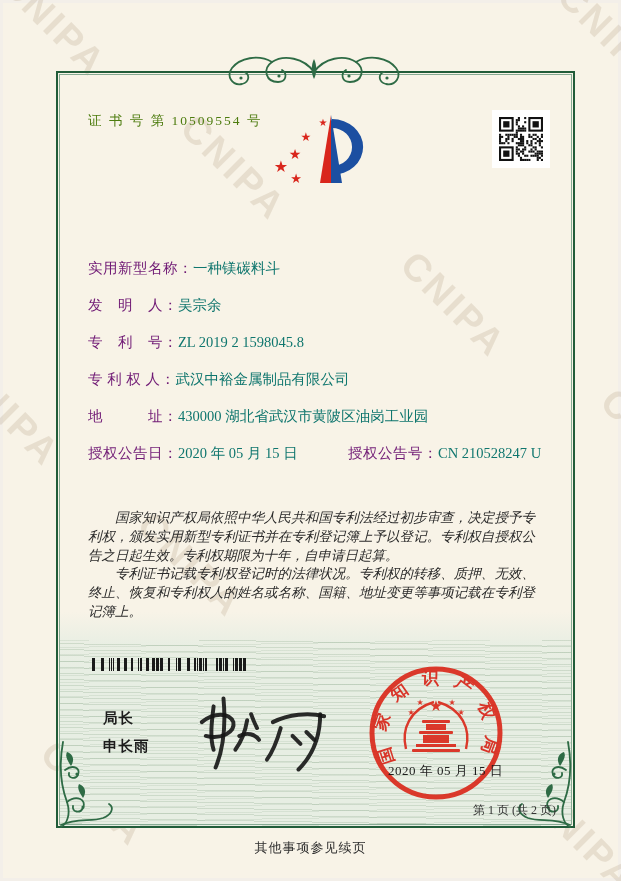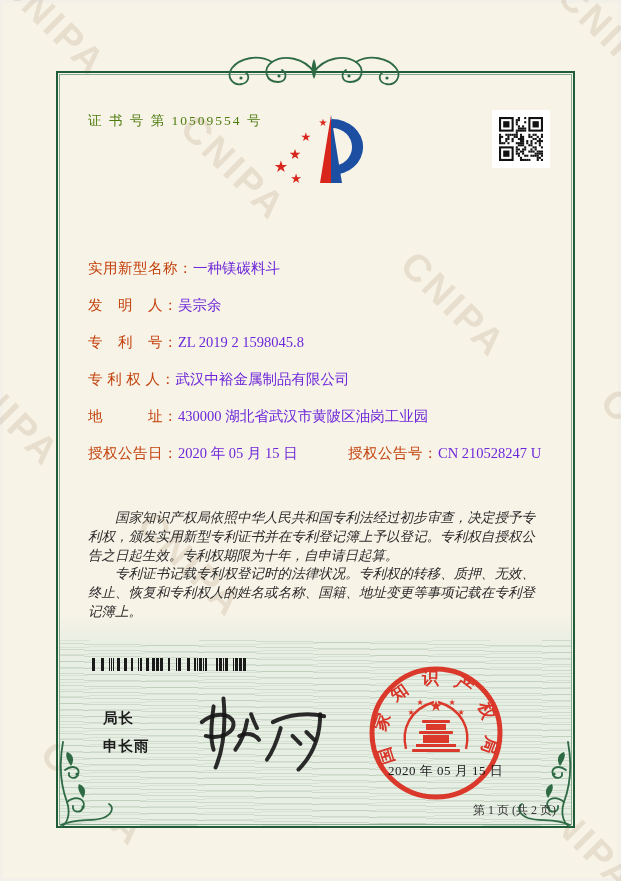--- a/index.html
+++ b/index.html
@@ -34,22 +34,22 @@
   
   .cert-no{position:absolute;left:88px;top:112px;font-size:13.5px;letter-spacing:2px;color:#4d7c0f;}
   .qr-wrap{position:absolute;left:492px;top:110px;width:58px;height:58px;background:#fff;}
   .qr-wrap svg{position:absolute;left:7px;top:7px;}
   .logo{position:absolute;left:268px;top:113px;}
   .title{position:absolute;left:0;top:191px;width:100%;text-align:center;
     font-size:31px;font-weight:bold;letter-spacing:5px;color:#161616;}
   
   .fields{position:absolute;left:88px;top:258px;width:452px;font-size:14.5px;}
   .frow{height:37px;line-height:21px;position:relative;white-space:nowrap;}
-  .flabel{display:inline-block;letter-spacing:.5px;color:#c2410c;}
-  .fvalue{color:#6d28d9;}
+  .flabel{display:inline-block;letter-spacing:.5px;color:#701a75;}
+  .fvalue{color:#0f766e;}
   .grant-no{position:absolute;left:232px;top:0;margin-left:28px;}
   
   .paras{position:absolute;left:88px;top:509px;width:447px;font-size:13.5px;
     line-height:18.8px;text-align:justify;color:#2a2a2a;font-style:italic;}
   .paras p{margin:0;text-indent:2em;}
   
   .barcode{position:absolute;left:92px;top:658px;}
   .signoff{position:absolute;left:103px;top:709px;
     font-family:Liberation Serif, serif;
     font-weight:600;font-size:14.5px;color:#1c1c1c;letter-spacing:1px;}
@@ -378,14 +378,15 @@
       <rect x="-24" y="16" width="48" height="3" rx="1"></rect>
       <path d="M-30,16 C-35,-4 -26,-24 -2,-31" fill="none" stroke="#da2a1c" stroke-width="2.4"></path>
       <path d="M30,16 C35,-4 26,-24 2,-31" fill="none" stroke="#da2a1c" stroke-width="2.4"></path>
     </g>
   </svg>
 
   <div class="seal-date">2020 年 05 月 15 日</div>
 
   <div class="page-num">第 1 页 (共 2 页)</div>
 
+  <div class="footer-note">其他事项参见续页</div>
 
 </div>
 
 </body></html>

